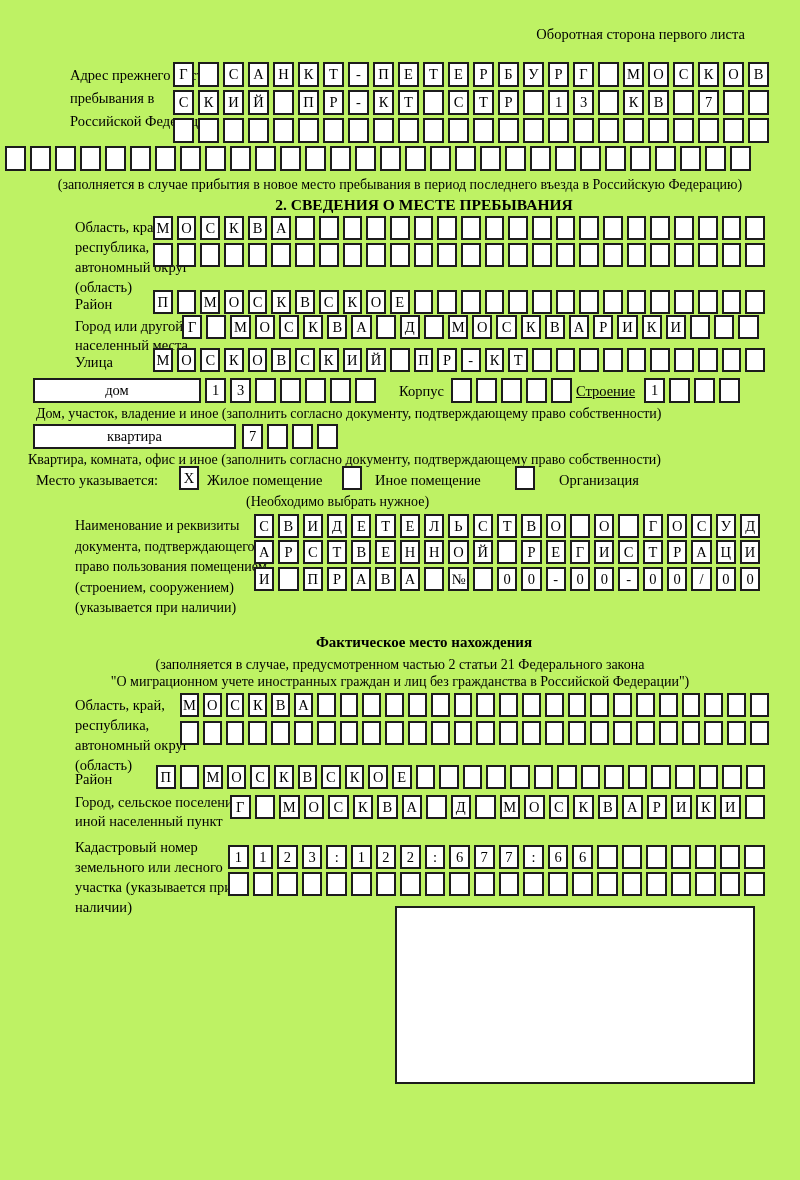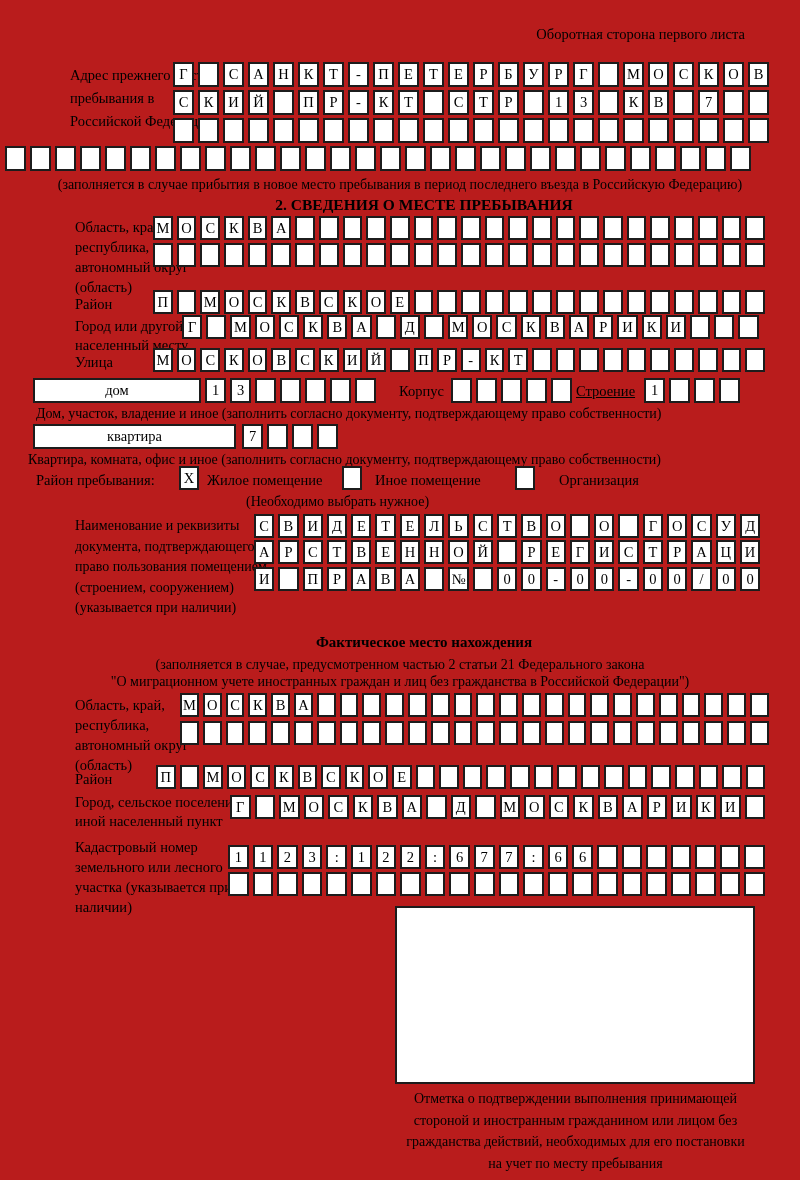--- a/index.html
+++ b/index.html
@@ -1,16 +1,16 @@
 <!DOCTYPE html>
 <html><head>
 <meta charset="utf-8">
 <style>
   html,body{margin:0;padding:0;background:#fff;}
-  .page{position:relative;width:800px;height:1180px;background:#b91c1c;overflow:hidden;
+  .page{position:relative;width:800px;height:1180px;background:#bef264;overflow:hidden;
         font-family:"Liberation Serif","DejaVu Serif",serif;color:#000;}
   .lbl{position:absolute;font-size:14.5px;line-height:20px;}
   .cap{position:absolute;font-size:14px;line-height:17px;}
   .center{left:0;width:100%;text-align:center;}
   .title{position:absolute;left:0;width:100%;text-align:center;font-weight:bold;font-size:15.5px;padding-left:24px;}
   .cellrow{position:absolute;display:flex;gap:4px;}
   .cell{box-sizing:border-box;flex:0 0 auto;width:var(--cw,21px);height:var(--ch,25px);
         border:2px solid #1c1c1c;display:flex;align-items:center;justify-content:center;
         font-size:14.5px;line-height:1;background:#fff;}
   .widebox{position:absolute;box-sizing:border-box;border:2px solid #1c1c1c;background:#fff;
@@ -220,21 +220,21 @@
       <span class="cell"></span>
       <span class="cell"></span>
       <span class="cell"></span>
       <span class="cell"></span>
       <span class="cell"></span>
       <span class="cell"></span>
       <span class="cell"></span>
       <span class="cell"></span>
     </div>
 
-  <div class="lbl" style="left:75px;top:317px;width:128px;line-height:19px;">Город или другой населенный месту</div>
+  <div class="lbl" style="left:75px;top:317px;width:128px;line-height:19px;">Город или другой населенный места</div>
   <div class="cellrow" style="left:182px;top:315px;--cw:20.2px;--ch:24px;">
       <span class="cell">Г</span>
       <span class="cell"></span>
       <span class="cell">М</span>
       <span class="cell">О</span>
       <span class="cell">С</span>
       <span class="cell">К</span>
       <span class="cell">В</span>
       <span class="cell">А</span>
       <span class="cell"></span>
@@ -314,21 +314,21 @@
 
   <div class="widebox" style="left:33px;top:424px;width:203px;height:25px;">квартира</div>
   <div class="cellrow" style="left:242px;top:424px;--cw:21px;">
       <span class="cell">7</span>
       <span class="cell"></span>
       <span class="cell"></span>
       <span class="cell"></span>
     </div>
   <div class="cap" style="left:28px;top:451px;">Квартира, комната, офис и иное (заполнить согласно документу, подтверждающему право собственности)</div>
 
-  <div class="lbl" style="left:36px;top:470px;">Район пребывания:</div>
+  <div class="lbl" style="left:36px;top:470px;">Место указывается:</div>
   <div class="cellrow" style="left:179px;top:466px;--cw:20px;--ch:24px;">
       <span class="cell">X</span>
     </div>
   <div class="lbl" style="left:207px;top:470px;">Жилое помещение</div>
   <div class="cellrow" style="left:342px;top:466px;--cw:20px;--ch:24px;">
       <span class="cell"></span>
     </div>
   <div class="lbl" style="left:375px;top:470px;text-align:center;">Иное помещение</div>
   <div class="cellrow" style="left:515px;top:466px;--cw:20px;--ch:24px;">
       <span class="cell"></span>
@@ -569,15 +569,14 @@
       <span class="cell"></span>
       <span class="cell"></span>
       <span class="cell"></span>
       <span class="cell"></span>
       <span class="cell"></span>
       <span class="cell"></span>
       <span class="cell"></span>
     </div>
 
   <div class="stampbox" style="left:395px;top:906px;width:360px;height:178px;"></div>
-  <div class="cap" style="left:398px;top:1088px;width:355px;text-align:center;line-height:21.5px;">Отметка о подтверждении выполнения принимающей стороной и иностранным гражданином или лицом без гражданства действий, необходимых для его постановки на учет по месту пребывания</div>
 
 </div>
 
 </body></html>

